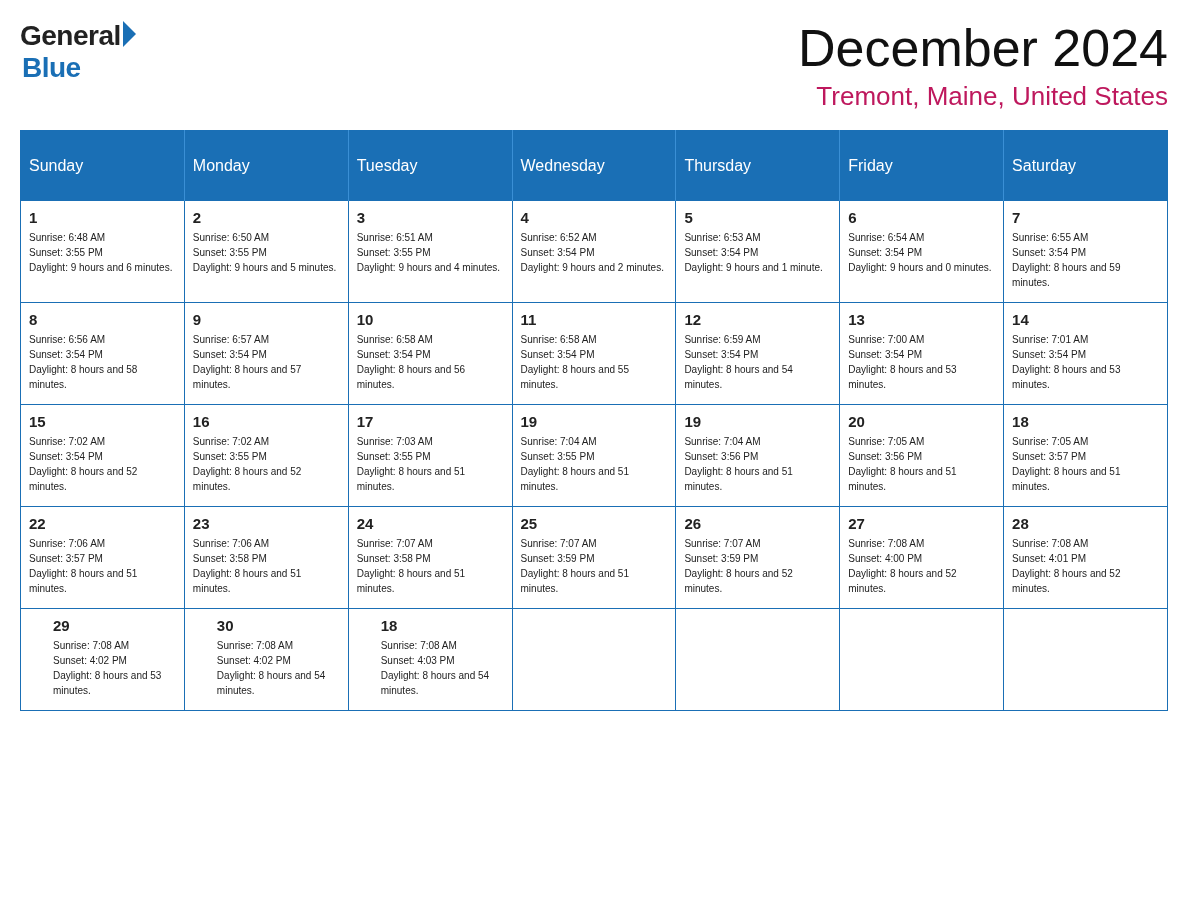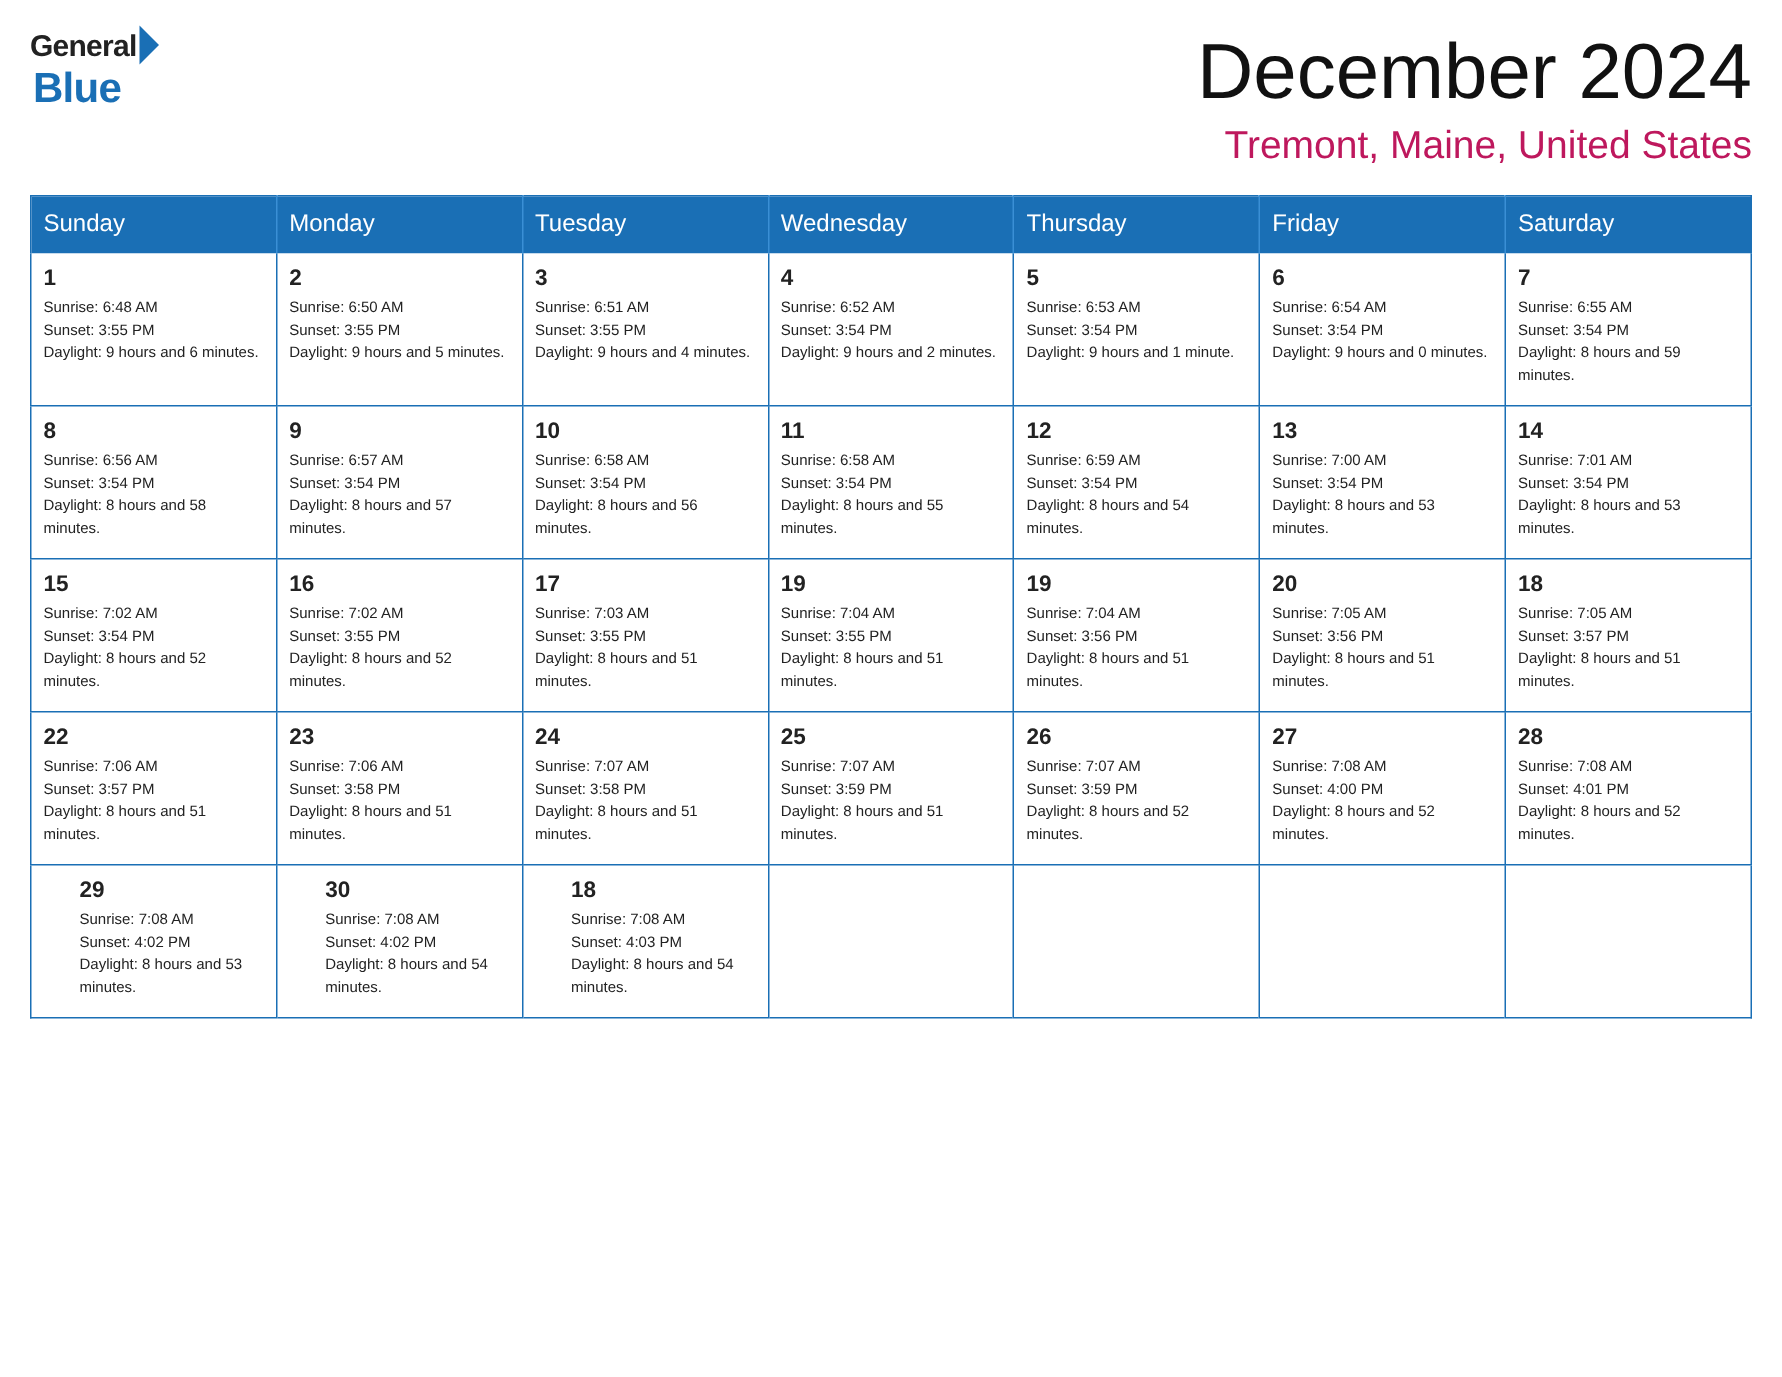--- a/index.html
+++ b/index.html
@@ -10,21 +10,21 @@
       width: 1188px;
       min-height: 918px;
     }
     .header {
       display: flex;
       justify-content: space-between;
       align-items: flex-start;
       margin-bottom: 18px;
     }
     .logo-text-general {
-      font-size: 20px;
+      font-size: 28px;
       font-weight: bold;
       color: #222;
       letter-spacing: -0.5px;
     }
     .logo-text-blue {
       font-size: 28px;
       font-weight: bold;
       color: #1a6fb5;
       letter-spacing: -0.5px;
     }
@@ -66,21 +66,21 @@
       margin-top: 4px;
     }
     .calendar {
       width: 100%;
       border-collapse: collapse;
       border: 1px solid #1a6fb5;
     }
     .calendar thead tr th {
       background-color: #1a6fb5;
       color: #fff;
-      padding: 10px 8px;
+      padding: 26px 8px;
       font-size: 16px;
       font-weight: normal;
       text-align: left;
       border-right: 1px solid #3a8fd5;
     }
     .calendar thead tr th:last-child {
       border-right: none;
     }
     .calendar tbody tr td {
       vertical-align: top;

